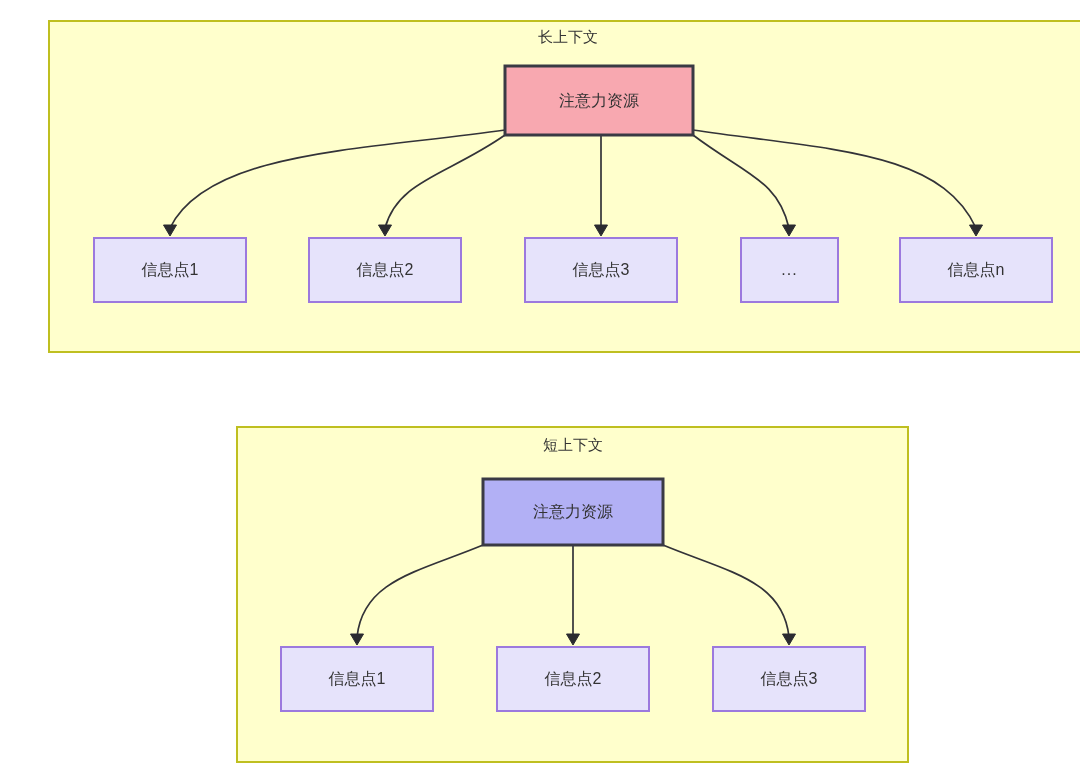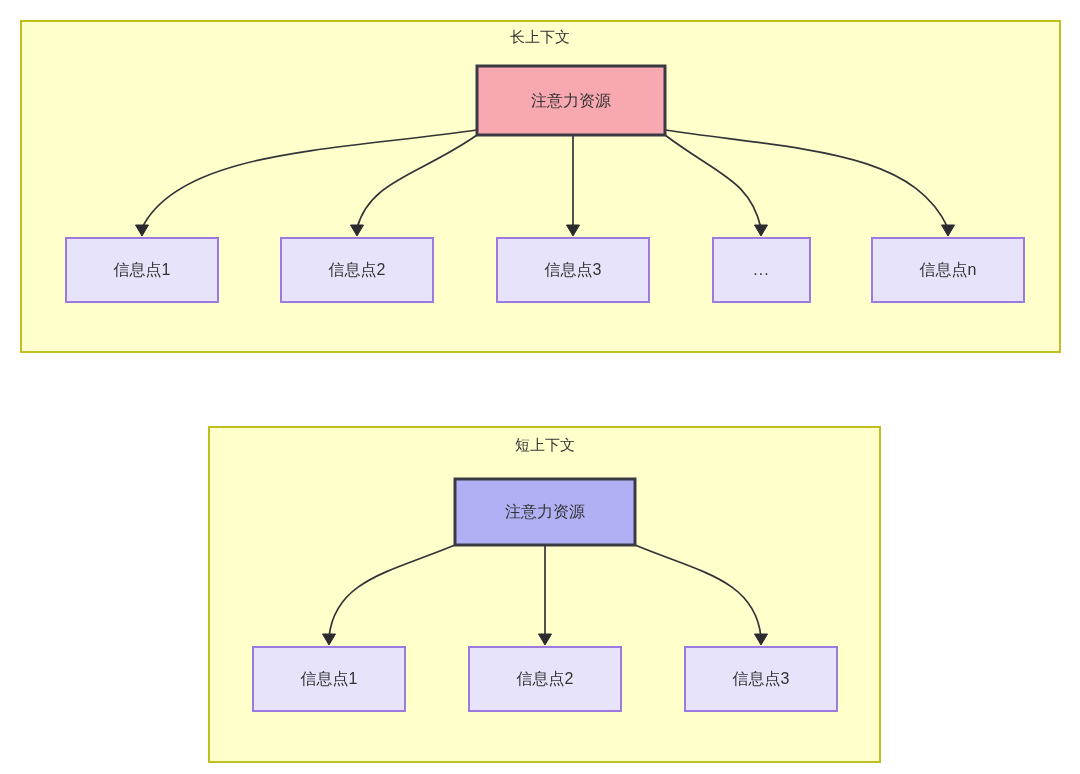--- a/index.html
+++ b/index.html
@@ -10,20 +10,21 @@
   body {
     width: 1080px;
     height: 774px;
     font-family: "Liberation Sans", "DejaVu Sans", sans-serif;
     overflow: hidden;
   }
   #stage {
     position: relative;
     width: 904px;
     height: 774px;
+    padding-left: 28px;
   }
   svg#diagram {
     display: block;
     width: 1080px;
     height: 774px;
   }
   .group-box {
     fill: #FFFFCC;
     stroke: #BFBF20;
     stroke-width: 2;

